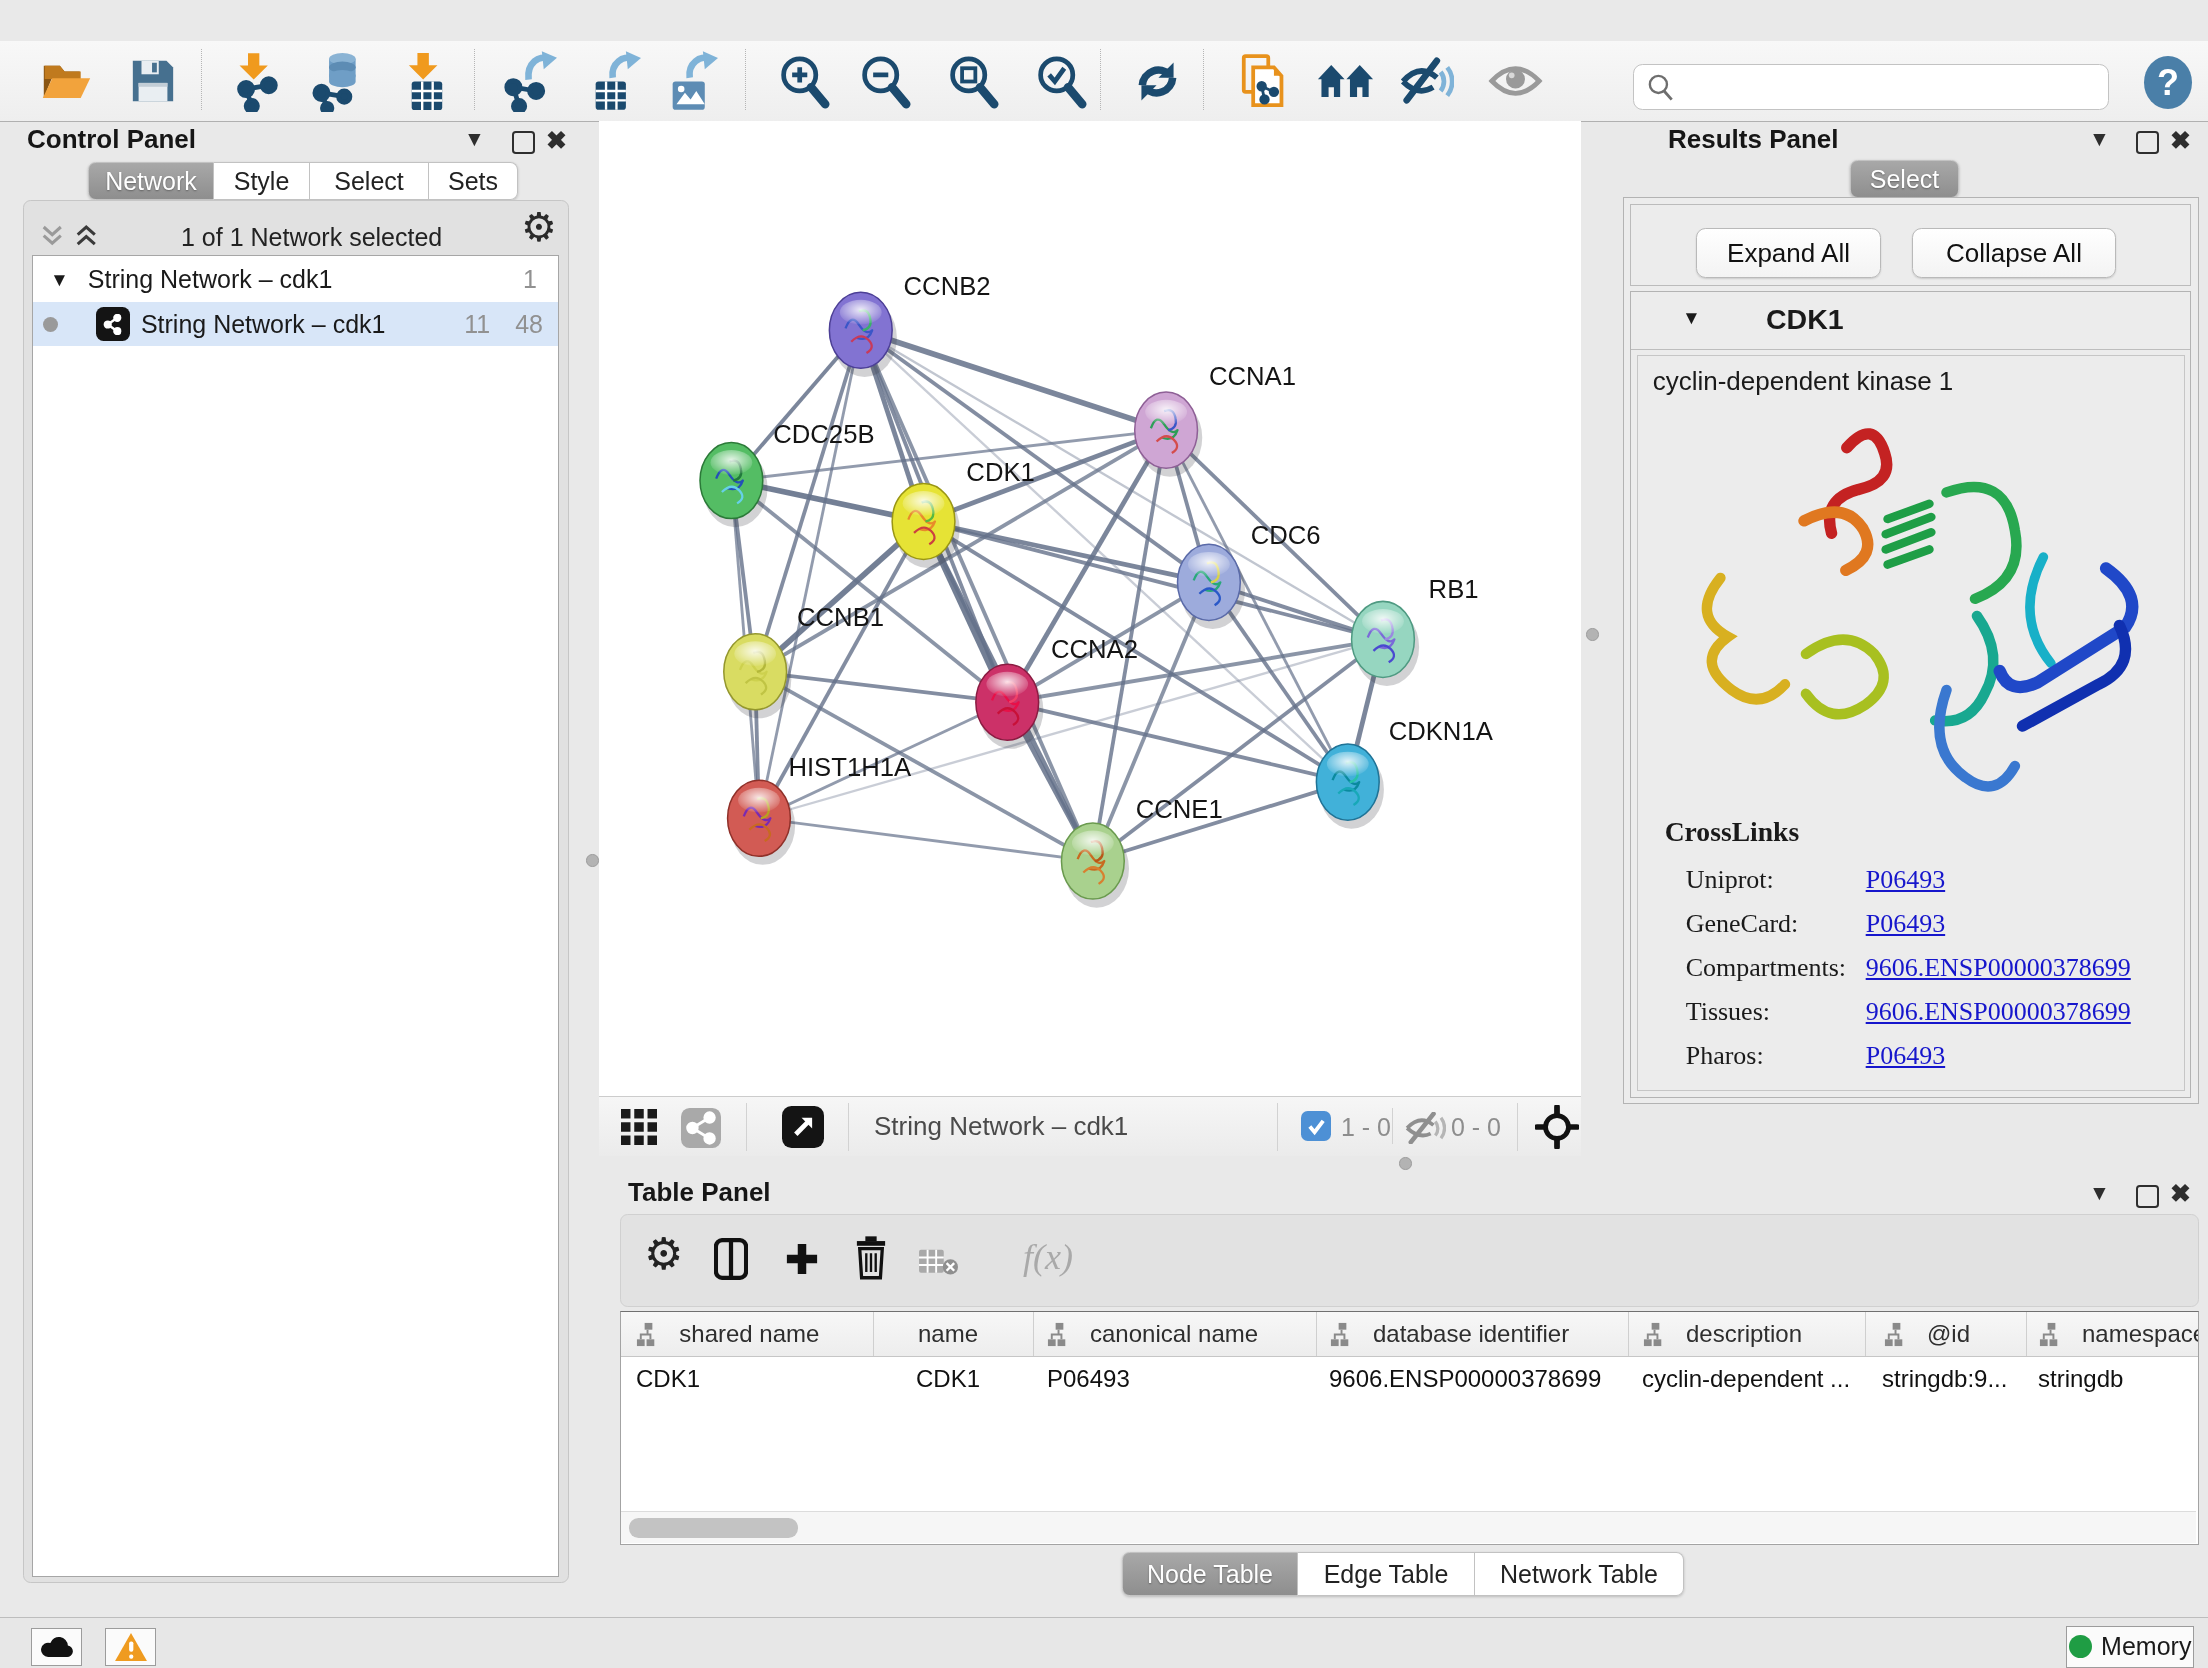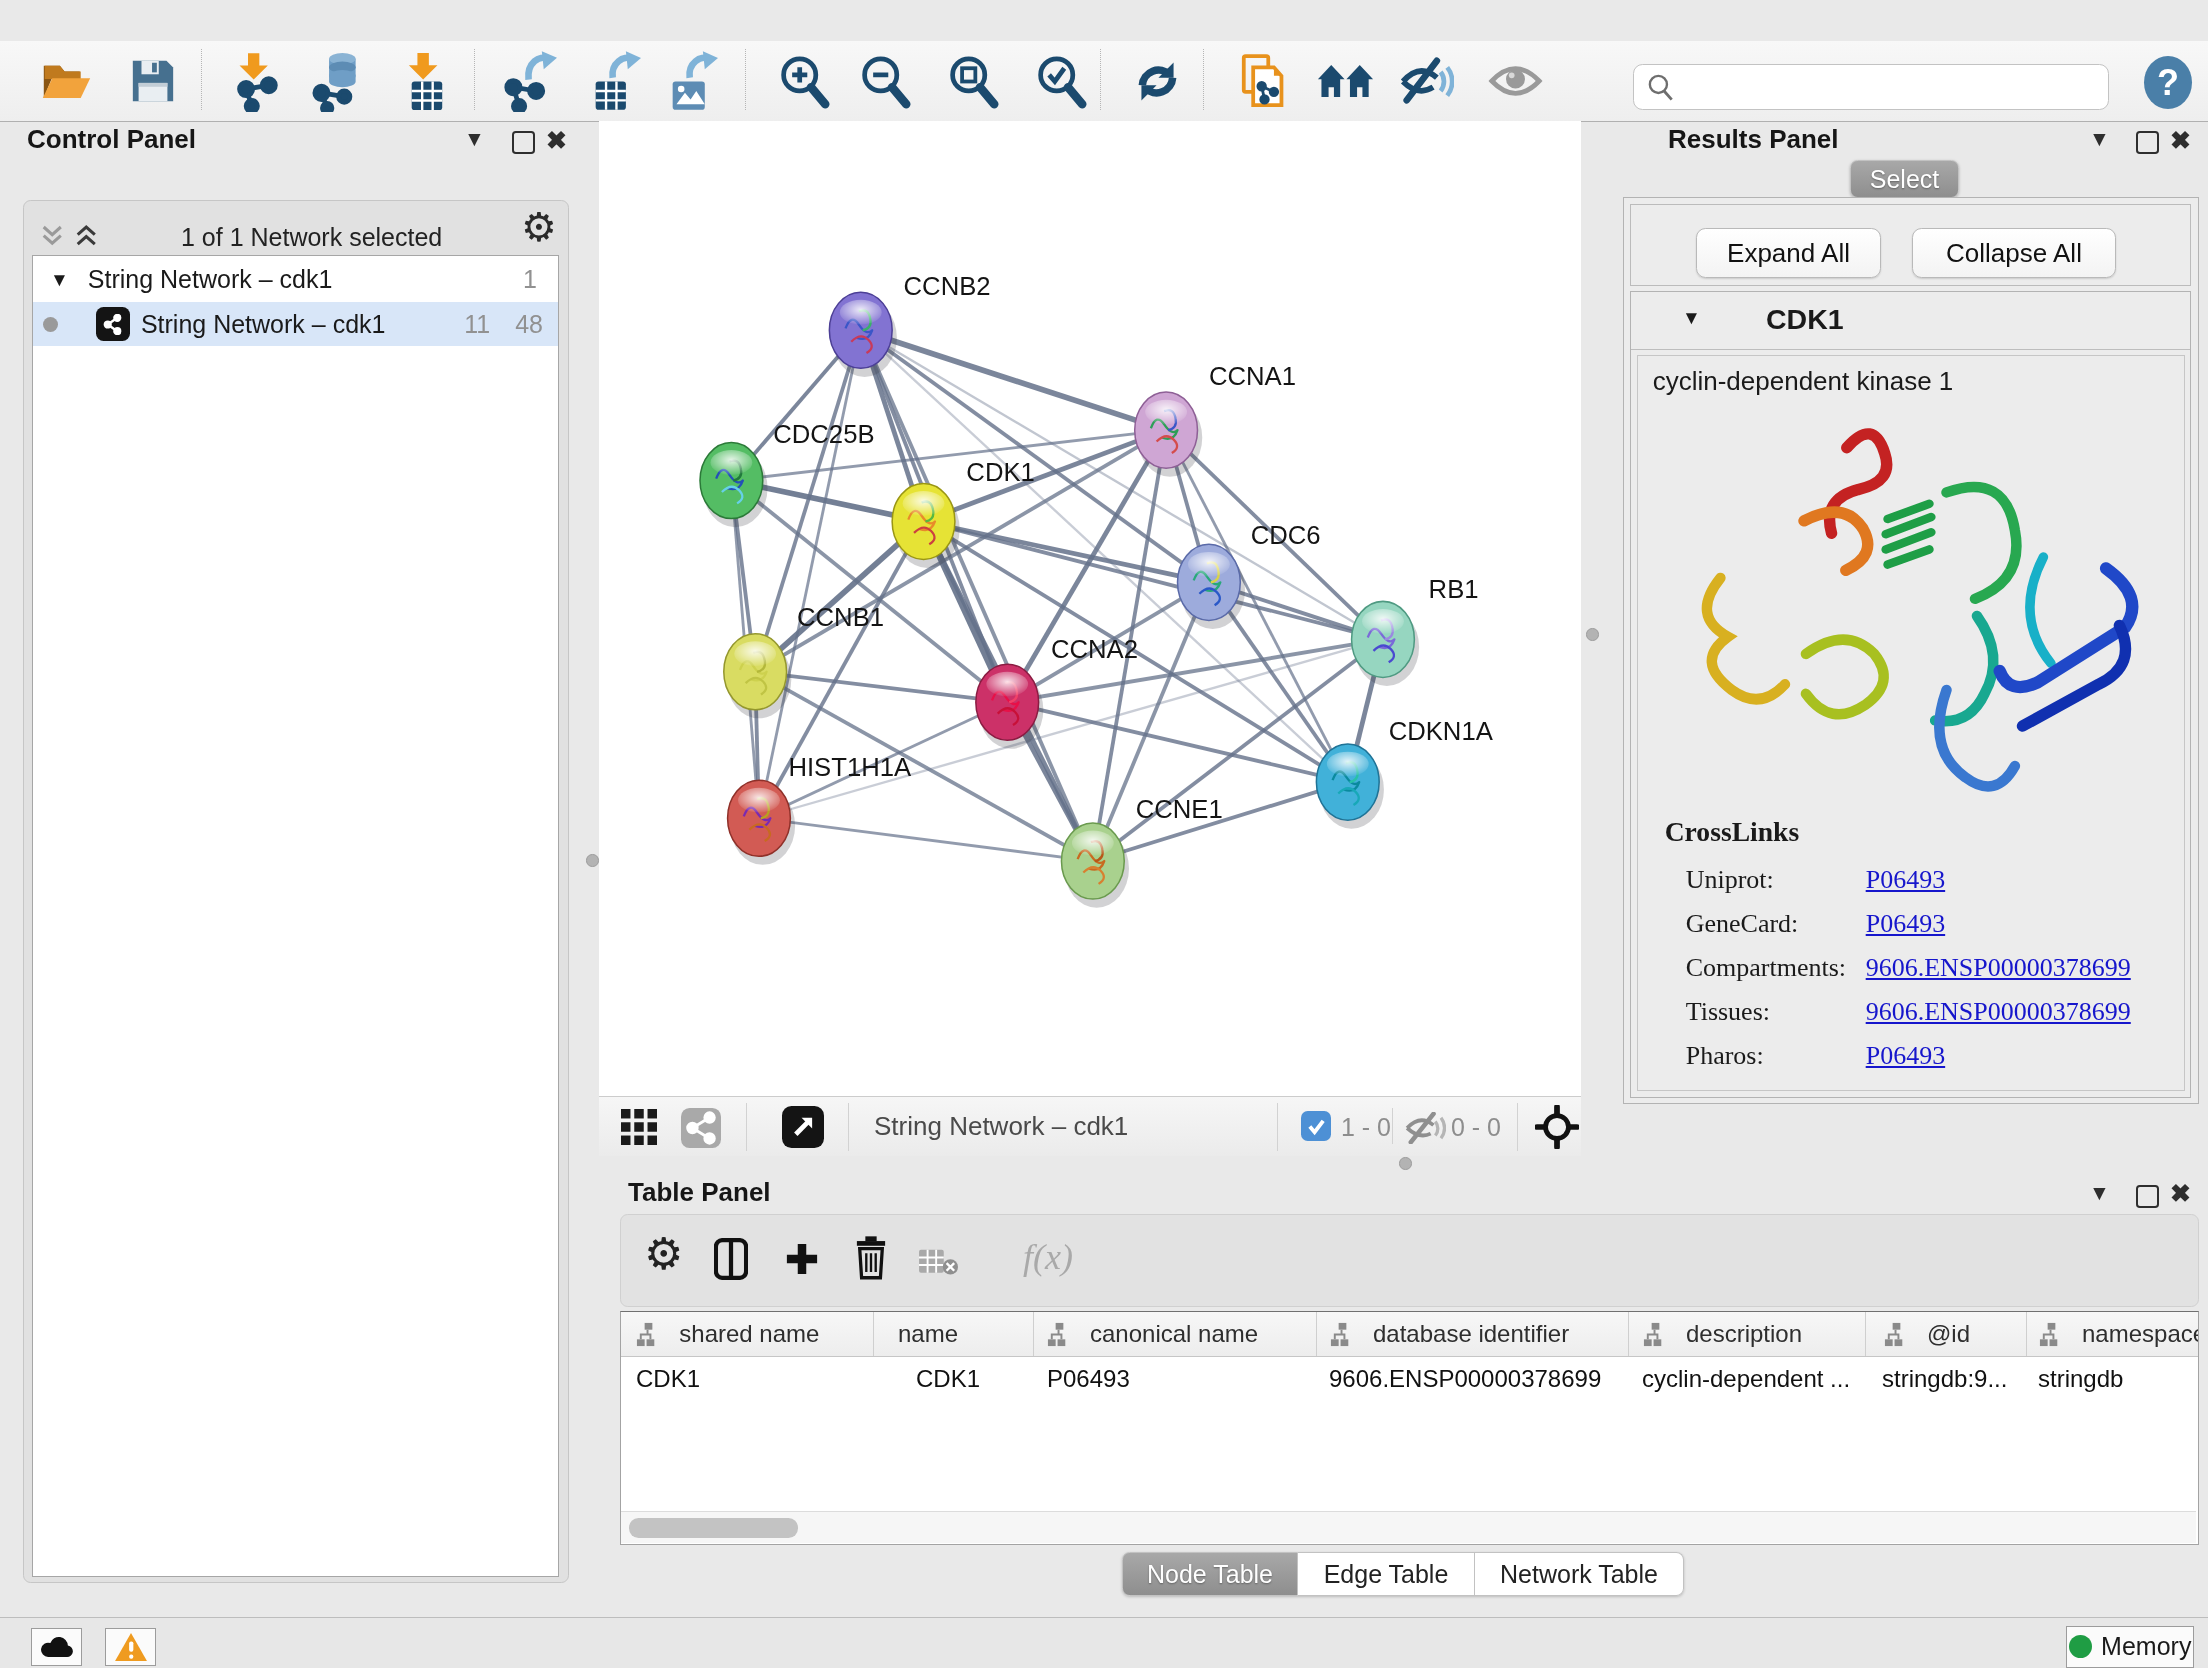--- a/index.html
+++ b/index.html
@@ -265,20 +265,26 @@
     <div class="helpbtn">
       <span>?</span>
     </div>
   </div>
 
   <div class="abs ptitle" style="left:27px;top:124px;">Control Panel</div>
   <div class="abs pcaret" style="left:464px;top:127px;">▼</div>
   <div class="abs pfloat" style="left:512px;top:131px;"></div>
   <div class="abs pclose" style="left:546px;top:126px;">✖</div>
 
+  <div class="abs" style="left:88px;top:162px;display:flex;box-shadow:0 1px 2.9px rgba(0,0,0,.2);border-radius:7.6px;">
+    <div class="tab sel" style="width:124px;">Network</div>
+    <div class="tab" style="width:95px;">Style</div>
+    <div class="tab" style="width:118px;">Select</div>
+    <div class="tab" style="width:88px;">Sets</div>
+  </div>
 
   <div class="abs cpanel"></div>
 
   <svg class="abs" style="left:38px;top:223px;" width="28.5" height="27" viewBox="0 0 30 28">
     <path d="M6 4 l9 8 9-8 M6 13 l9 8 9-8" stroke="#9a9a9a" stroke-width="3.2" fill="none"></path>
   </svg>
   <svg class="abs" style="left:72px;top:223px;" width="28.5" height="27" viewBox="0 0 30 28">
     <path d="M6 12 l9-8 9 8 M6 22 l9-8 9 8" stroke="#3a3a3a" stroke-width="3.2" fill="none"></path>
   </svg>
   <div class="abs" style="left:181px;top:223px;font-size:25px;color:#222;">1 of 1 Network selected</div>
@@ -621,21 +627,21 @@
         <svg width="27" height="27" viewBox="0 0 28 28">
             <g fill="#8a8a8a">
               <rect x="10" y="2" width="8" height="7"></rect>
               <rect x="2" y="19" width="8" height="7"></rect>
               <rect x="12" y="19" width="8" height="7"></rect>
               <path d="M13 9 v5 H6 v5 M13 14 h3 v5" stroke="#8a8a8a" stroke-width="2" fill="none"></path>
             </g>
           </svg>
         <span style="margin-left:17px;">shared name</span>
       </div>
-      <div class="thcell" style="left:277px;align-items:center;">
+      <div class="thcell" style="left:297px;align-items:center;">
         <span>name</span>
       </div>
       <div class="thcell" style="left:425px;">
         <svg width="27" height="27" viewBox="0 0 28 28">
             <g fill="#8a8a8a">
               <rect x="10" y="2" width="8" height="7"></rect>
               <rect x="2" y="19" width="8" height="7"></rect>
               <rect x="12" y="19" width="8" height="7"></rect>
               <path d="M13 9 v5 H6 v5 M13 14 h3 v5" stroke="#8a8a8a" stroke-width="2" fill="none"></path>
             </g>

